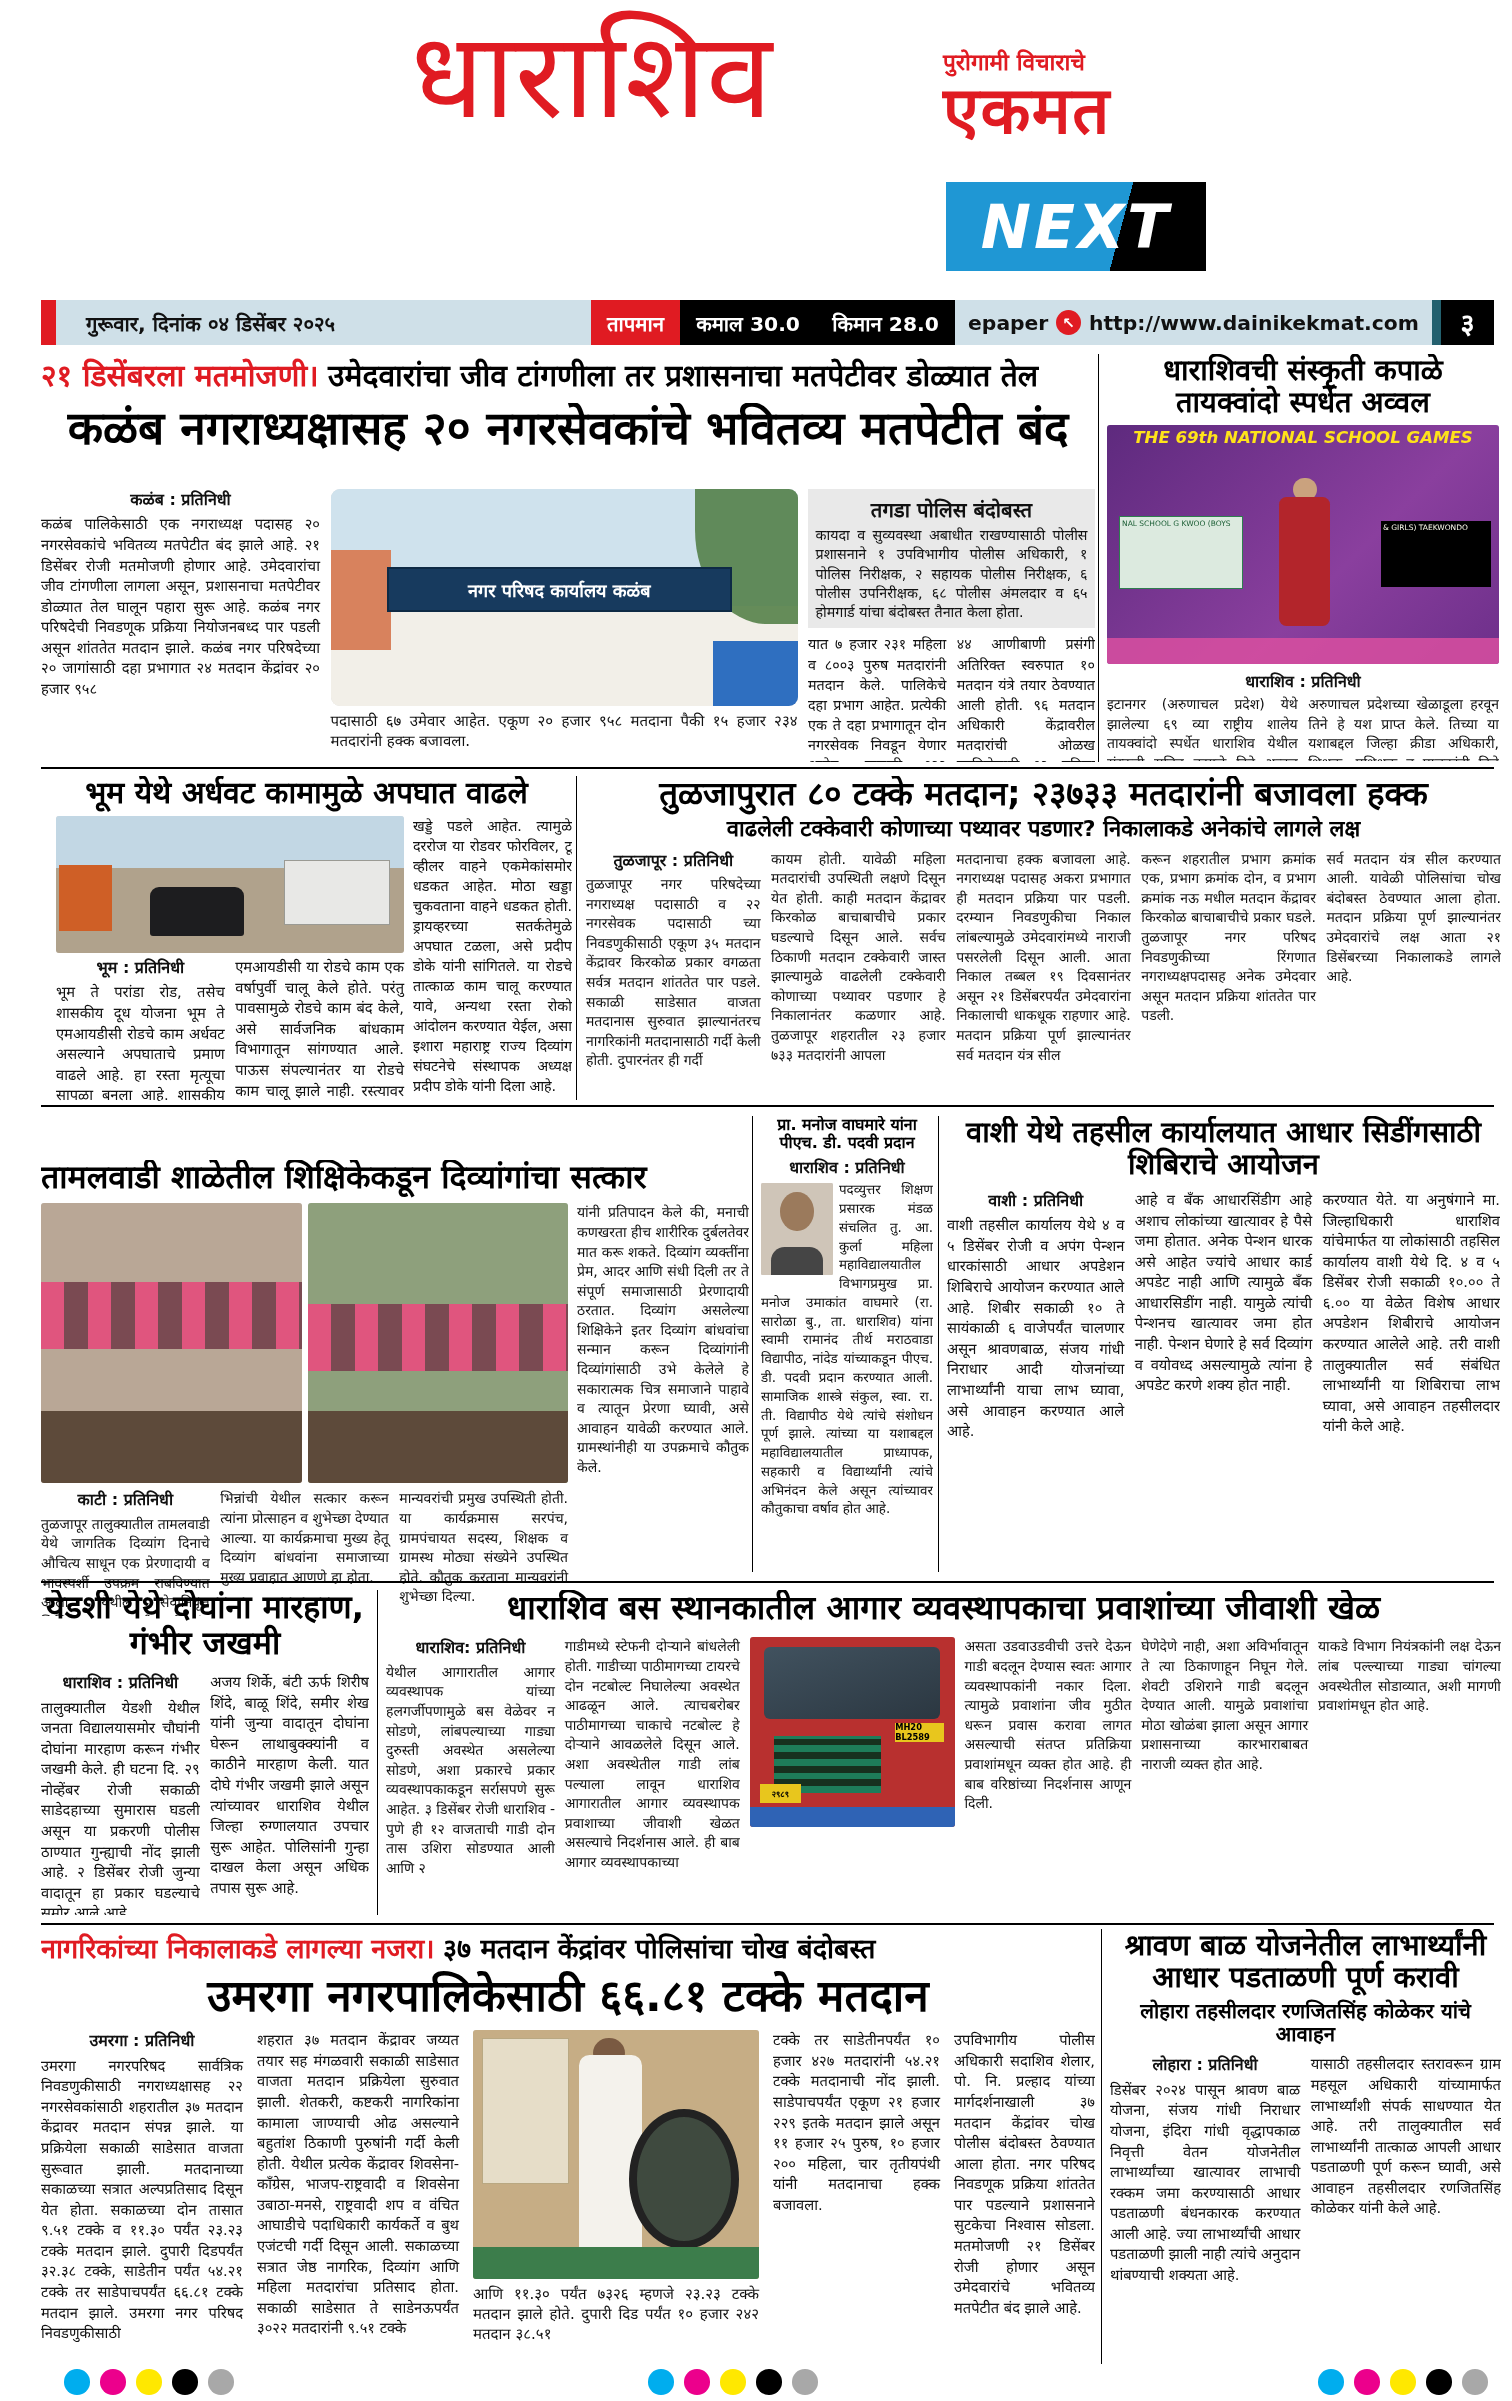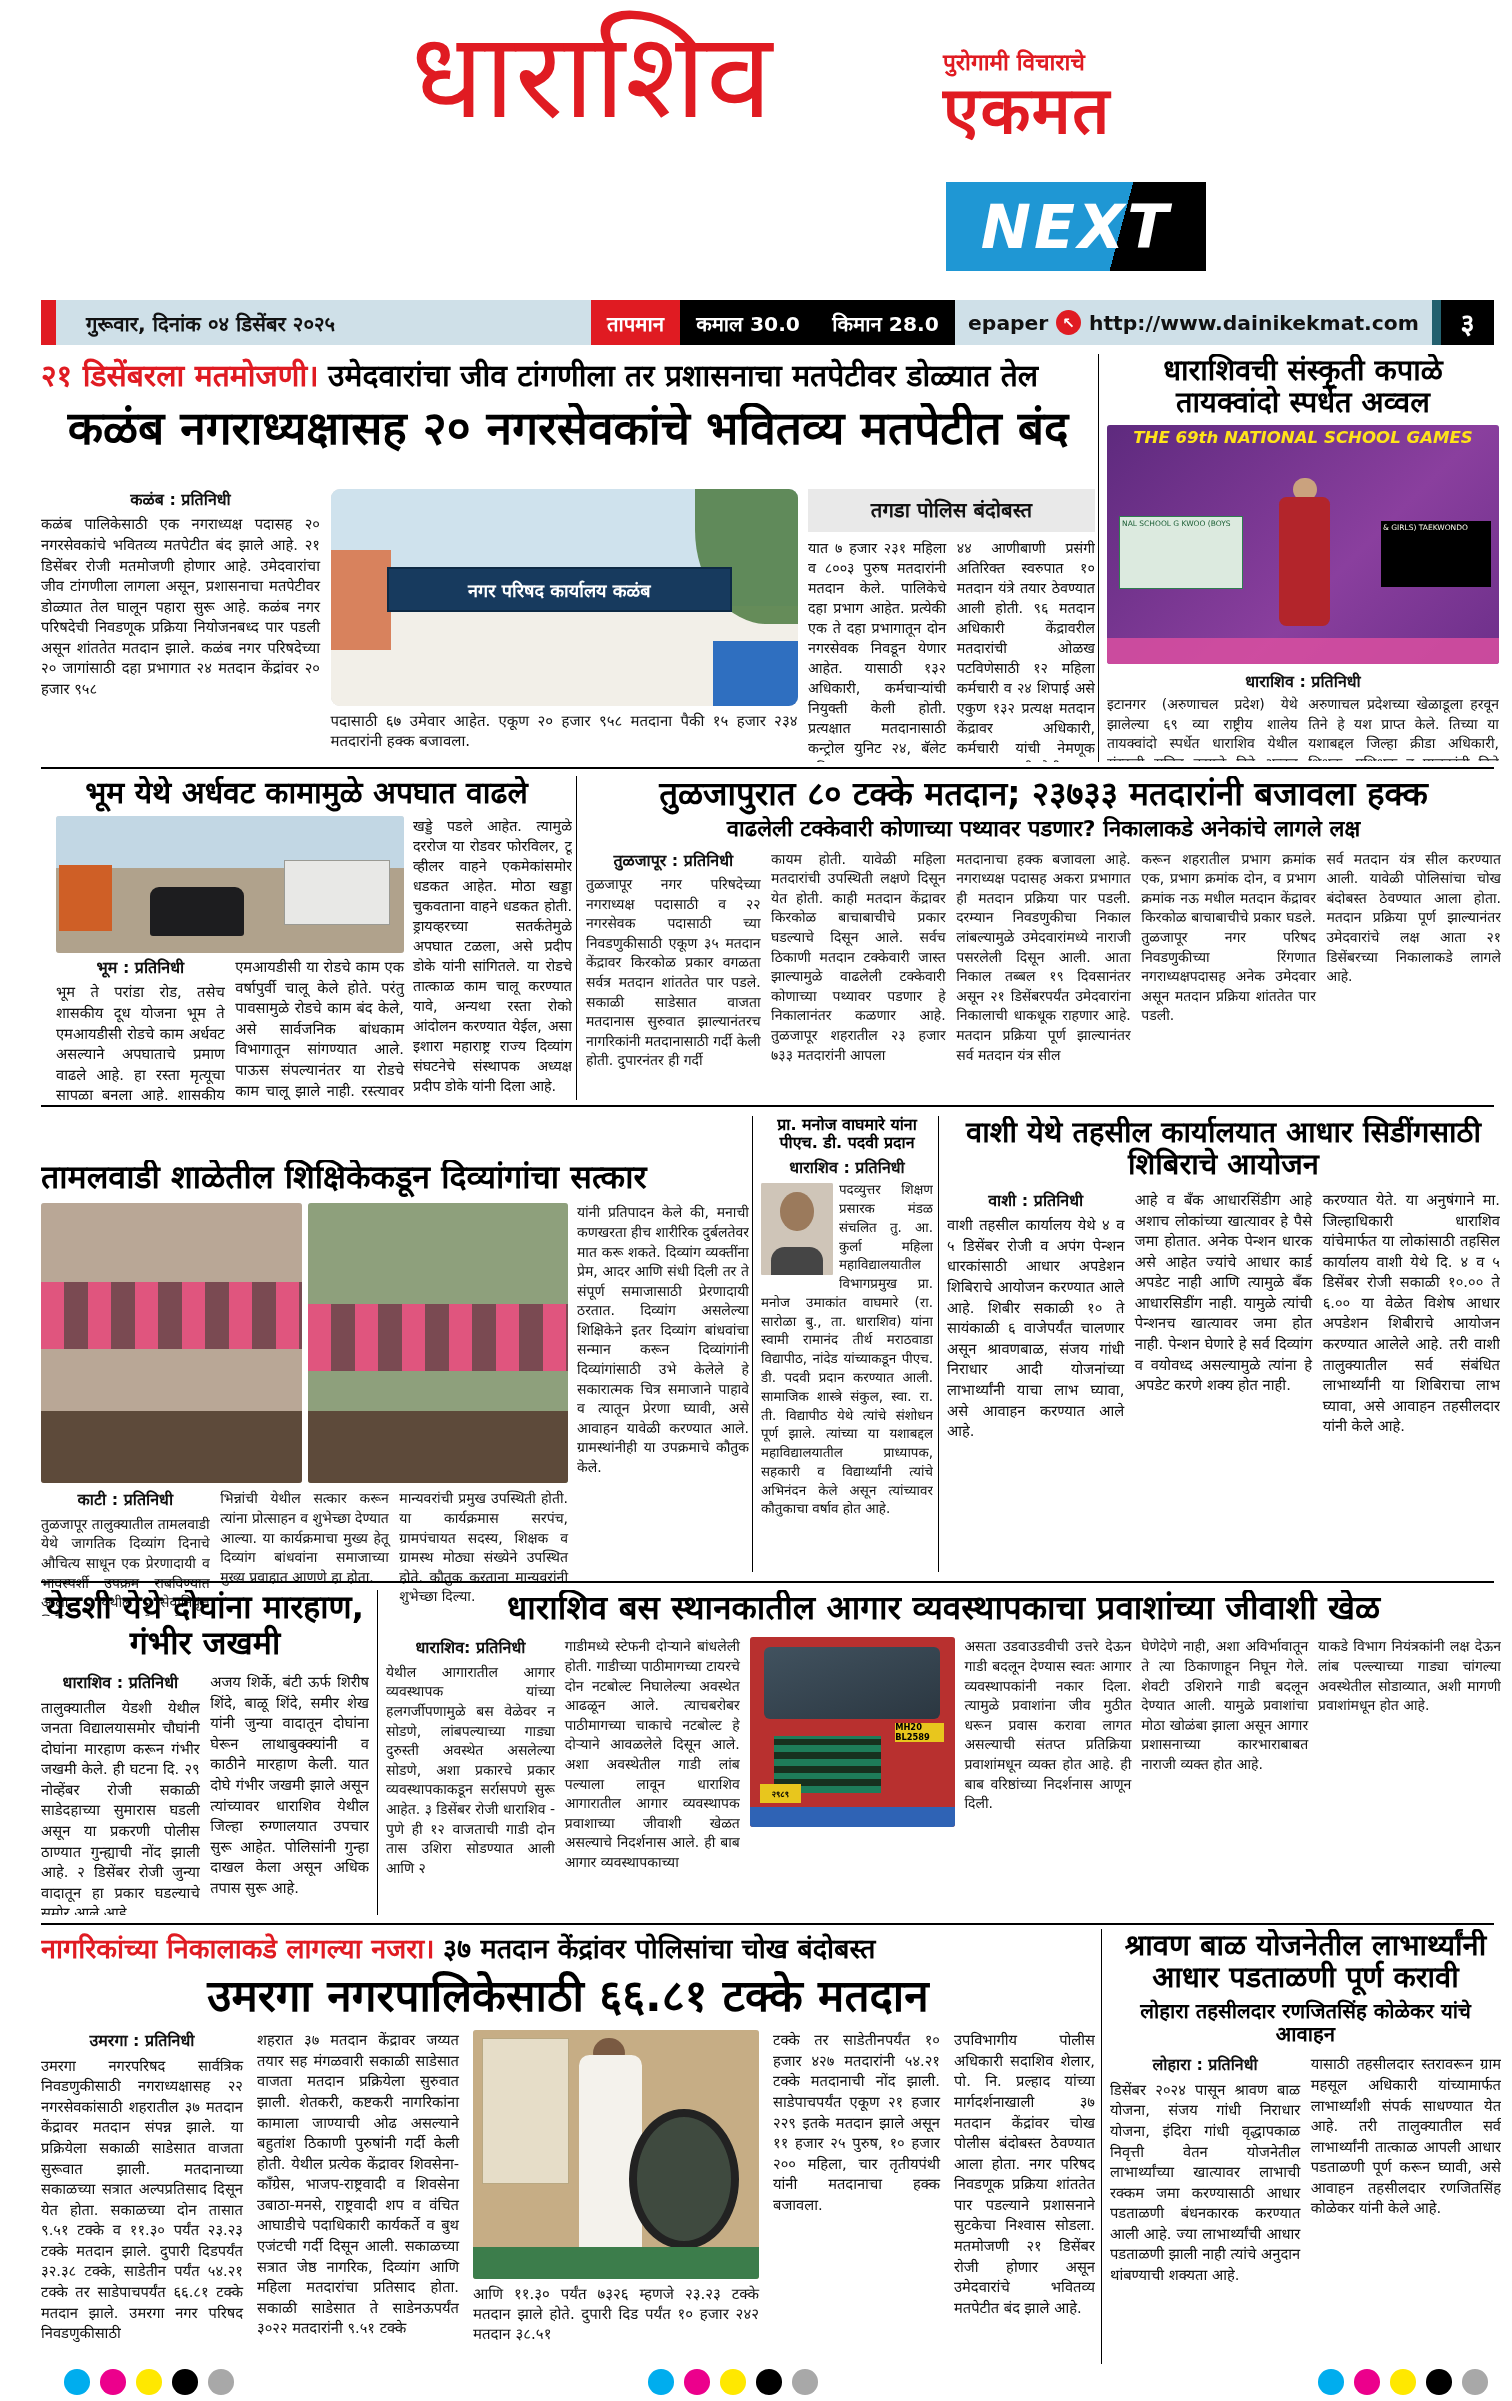--- a/index.html
+++ b/index.html
@@ -147,20 +147,21 @@
         <div class="abs k-wall"></div>
         <div class="abs k-tree"></div>
         <div class="abs k-tarp"></div>
         <div class="abs k-sign">नगर परिषद कार्यालय कळंब</div>
       </div>
       <div class="caption">पदासाठी ६७ उमेवार आहेत. एकूण २० हजार ९५८ मतदाना पैकी १५ हजार २३४ मतदारांनी हक्क बजावला.</div>
     </div>
     <div style="flex:1;">
       <div class="graybox">
         <div class="gb-title">तगडा पोलिस बंदोबस्त</div>
+        <div class="gb-text">कायदा व सुव्यवस्था अबाधीत राखण्यासाठी पोलीस प्रशासनाने १ उपविभागीय पोलीस अधिकारी, १ पोलिस निरीक्षक, २ सहायक पोलीस निरीक्षक, ६ पोलीस उपनिरीक्षक, ६८ पोलीस अंमलदार व ६५ होमगार्ड यांचा बंदोबस्त तैनात केला होता.</div>
       </div>
       <div class="cols">
         <div class="col" style="font-size:14.3px;">यात ७ हजार २३१ महिला व ८००३ पुरुष मतदारांनी मतदान केले. पालिकेचे दहा प्रभाग आहेत. प्रत्येकी एक ते दहा प्रभागातून दोन नगरसेवक निवडून येणार आहेत. यासाठी १३२ अधिकारी, कर्मचाऱ्यांची नियुक्ती केली होती. प्रत्यक्षात मतदानासाठी कन्ट्रोल युनिट २४, बॅलेट युनिट</div>
         <div class="col" style="font-size:14.3px;">४४ आणीबाणी प्रसंगी अतिरिक्त स्वरुपात १० मतदान यंत्रे तयार ठेवण्यात आली होती. ९६ मतदान अधिकारी केंद्रावरील मतदारांची ओळख पटविणेसाठी १२ महिला कर्मचारी व २४ शिपाई असे एकुण १३२ प्रत्यक्ष मतदान केंद्रावर अधिकारी, कर्मचारी यांची नेमणूक करण्यात आली होती.</div>
       </div>
     </div>
   </div>
 
   <div class="vrule" style="left:1098px;top:354px;height:408px;"></div>
   <div class="article" style="left:1107px;top:354px;width:392px;height:407px;">

